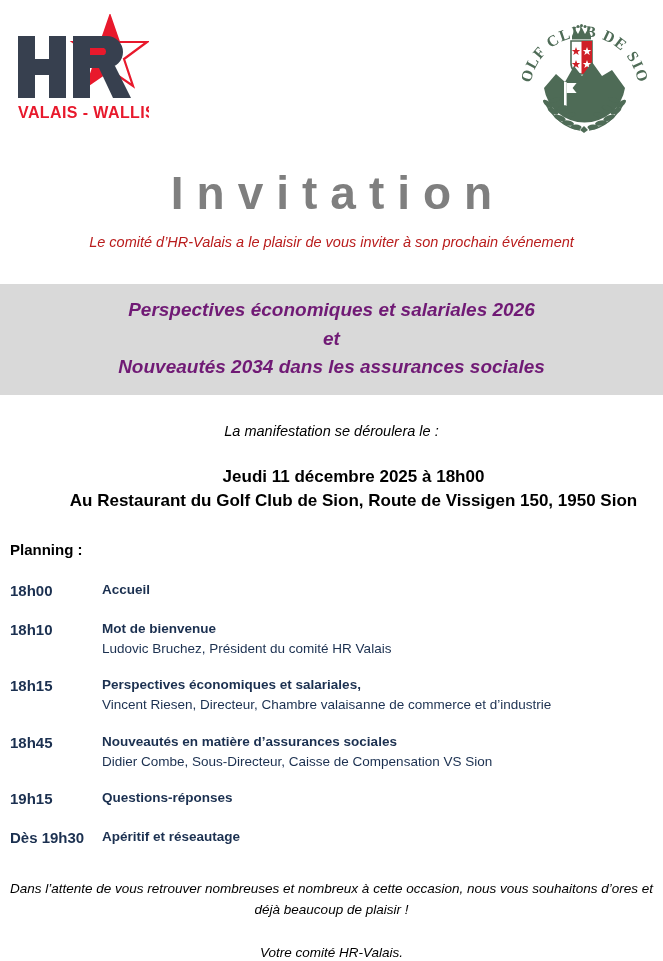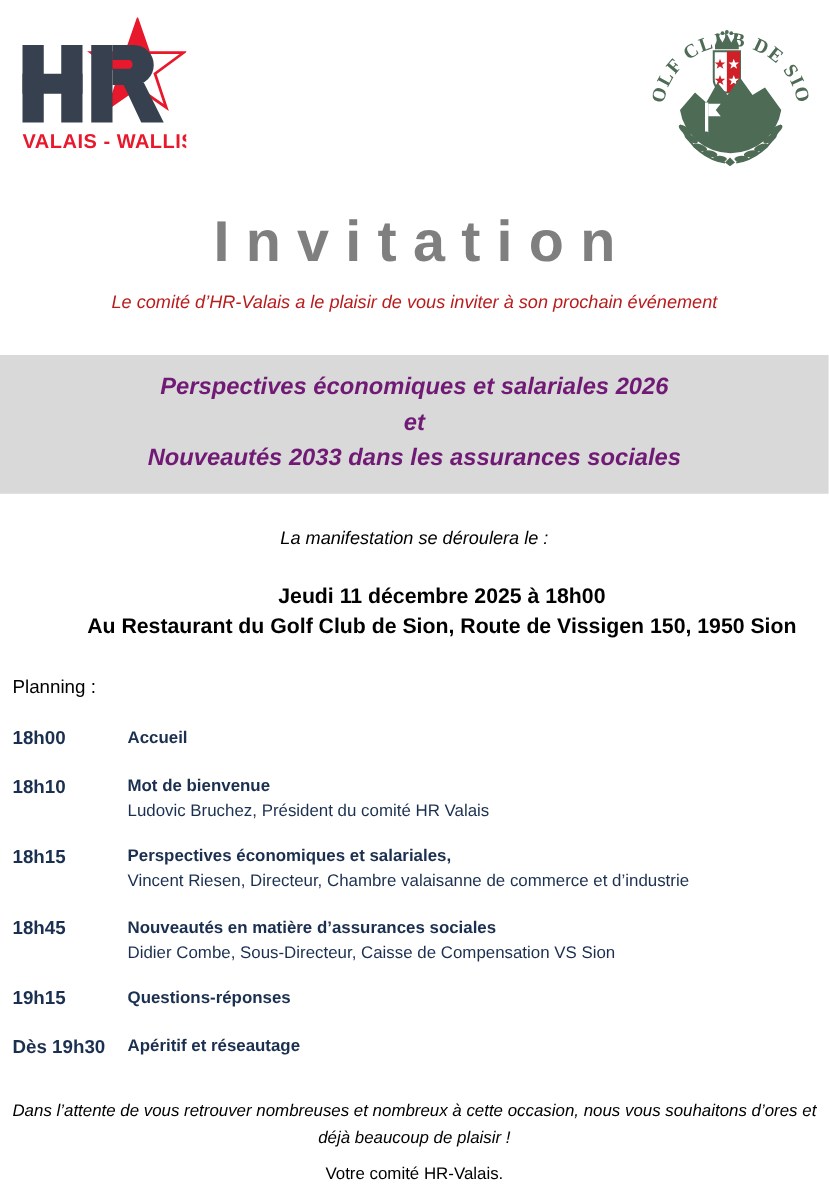--- a/index.html
+++ b/index.html
@@ -83,21 +83,21 @@
     font-size: 17px;
     font-weight: bold;
     margin-top: 26px;
     line-height: 1.45;
     padding-left: 44px;
   }
 
   
   .planning-label {
     font-size: 15px;
-    font-weight: normal;
+    font-weight: bold;
     margin: 27px 0 0 10px;
   }
   .schedule {
     margin-top: 22px;
     color: #1b3050;
   }
   .sched-row {
     display: flex;
     align-items: flex-start;
     margin-bottom: 16px;
@@ -129,22 +129,23 @@
   .closing {
     text-align: center;
     font-style: italic;
     font-size: 13.5px;
     line-height: 1.55;
     margin-top: 30px;
     padding: 0 8px;
   }
   .signature {
     text-align: center;
+    font-style: italic;
     font-size: 13.5px;
-    margin-top: 10px;
+    margin-top: 24px;
   }
 </style>
 </head>
 <body>
 
 <div class="header">
 
   <div class="hr-logo">
     <svg viewBox="0 0 135 110" width="135" height="110">
 
@@ -232,21 +233,21 @@
 </div>
 
 <div class="title-block">
   <div class="invitation-title">Invitation</div>
   <div class="subtitle">Le comité d’HR-Valais a le plaisir de vous inviter à son prochain événement</div>
 </div>
 
 <div class="topic-box">
   <div class="topic-line">Perspectives économiques et salariales 2026</div>
   <div class="topic-line">et</div>
-  <div class="topic-line">Nouveautés 2033 dans les assurances sociales</div>
+  <div class="topic-line">Nouveautés 2034 dans les assurances sociales</div>
 </div>
 
 <div class="event-intro">La manifestation se déroulera le :</div>
 <div class="event-when">
   <div>Jeudi 11 décembre 2025 à 18h00</div>
   <div>Au Restaurant du Golf Club de Sion, Route de Vissigen 150, 1950 Sion</div>
 </div>
 
 <div class="planning-label">Planning :</div>
 <div class="schedule">

